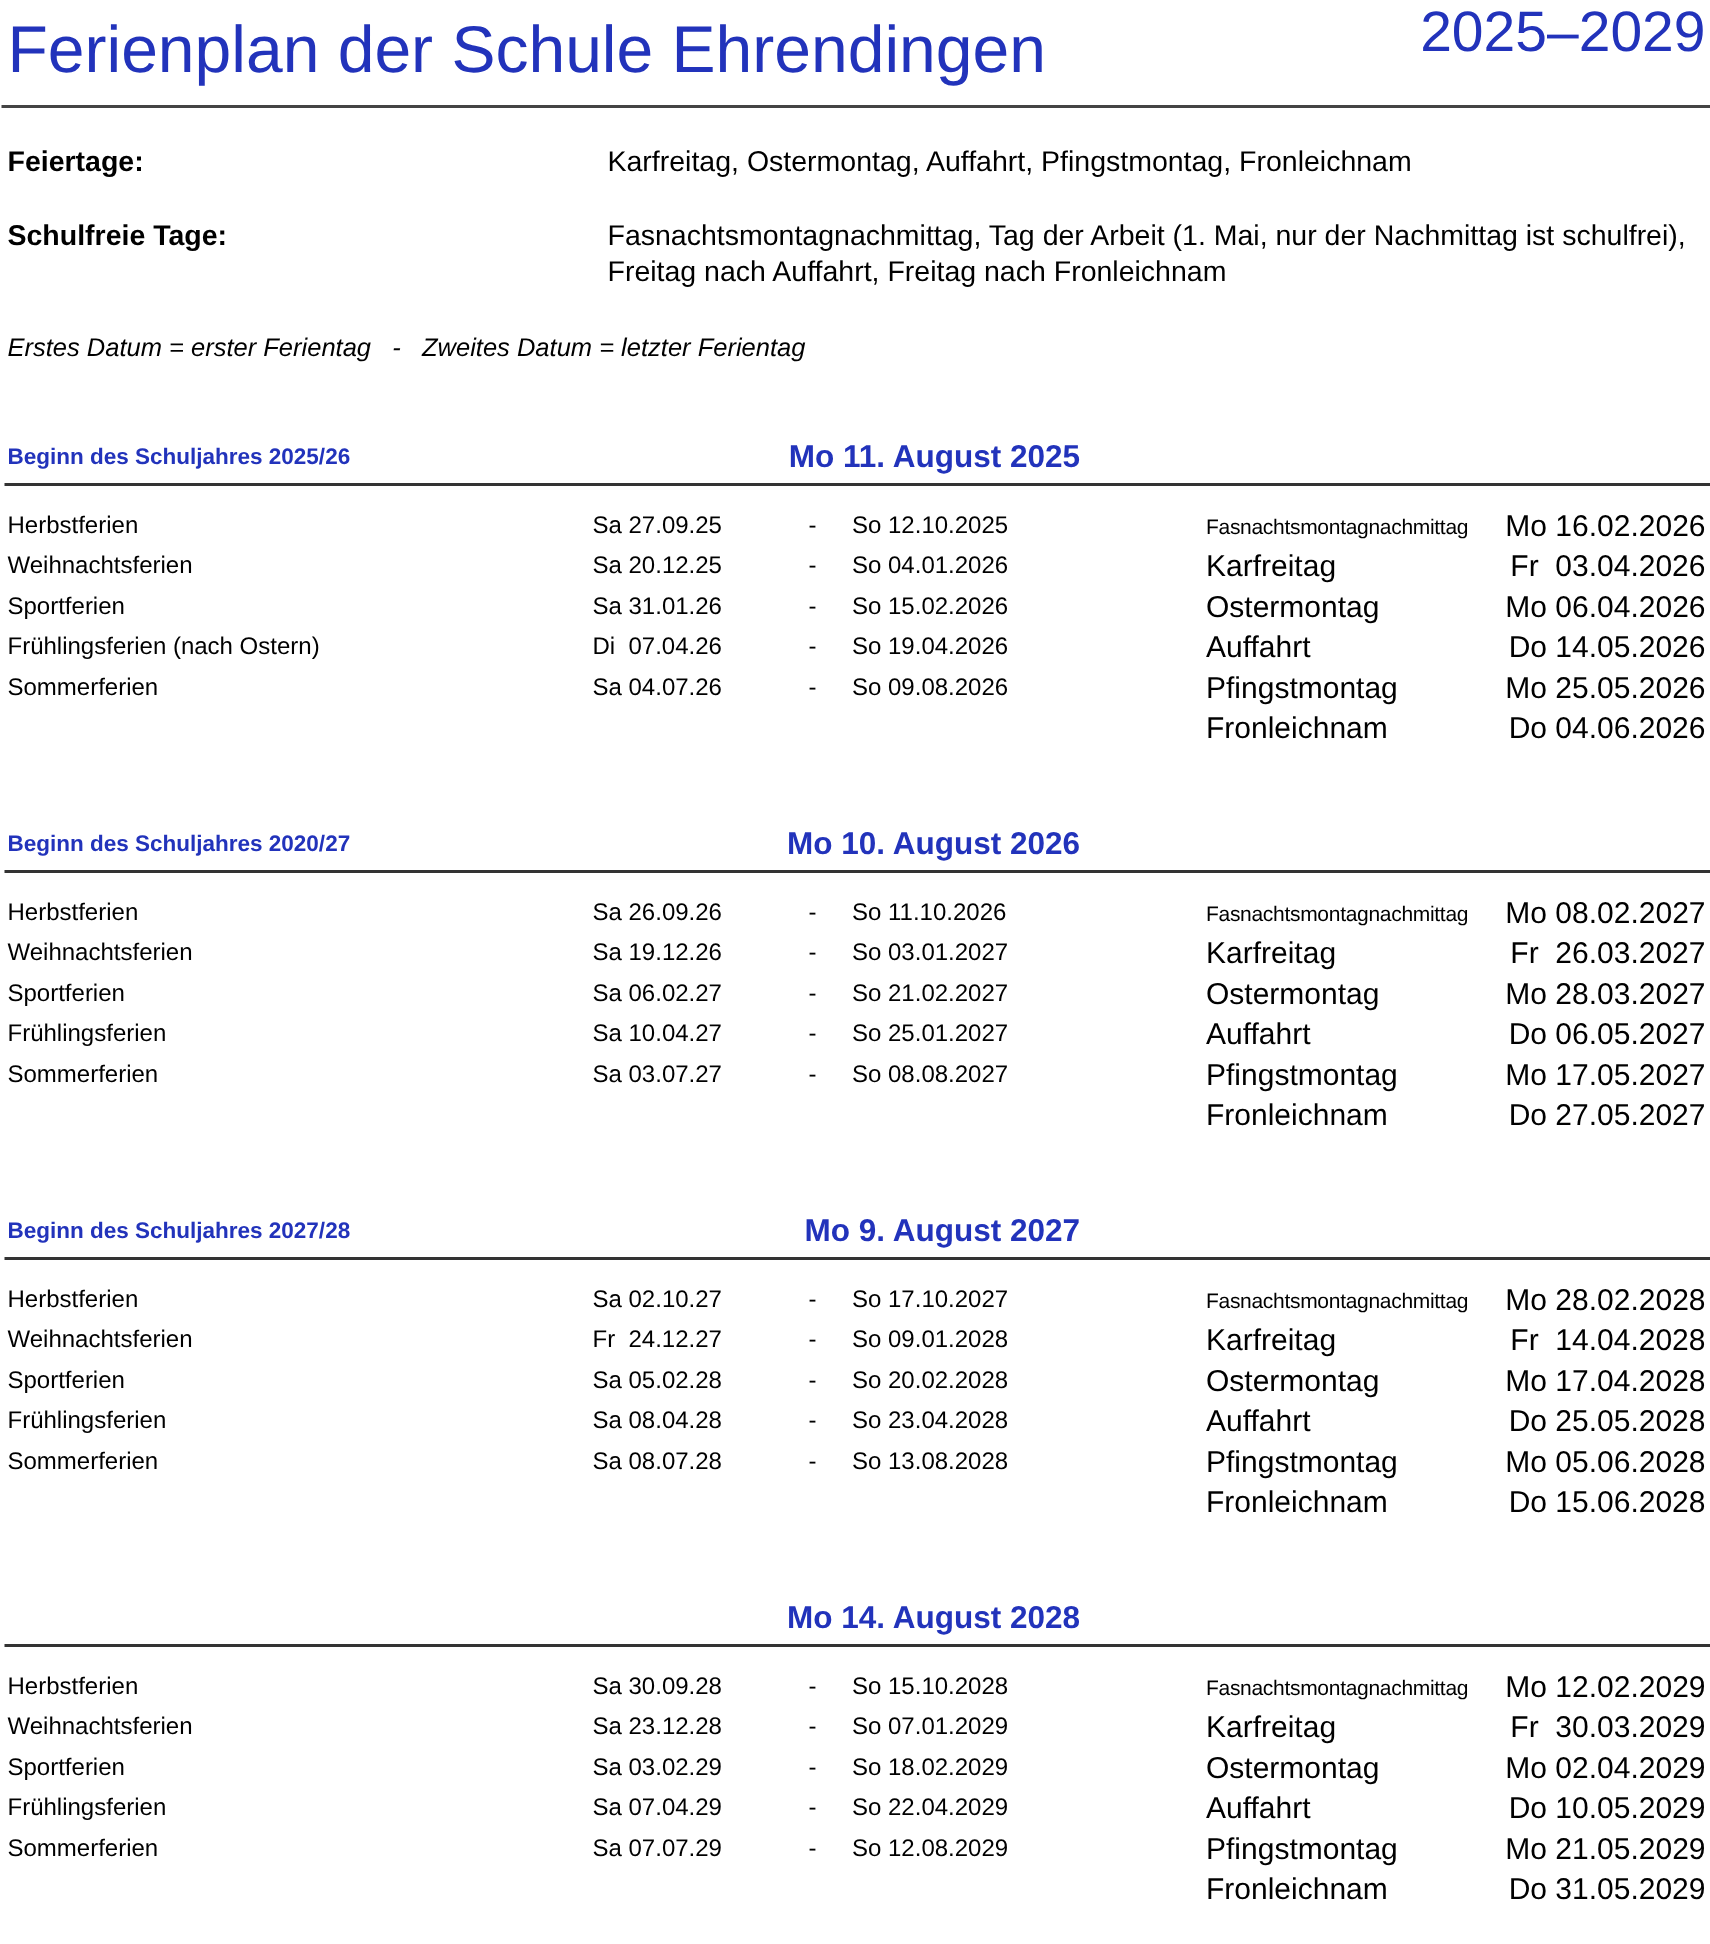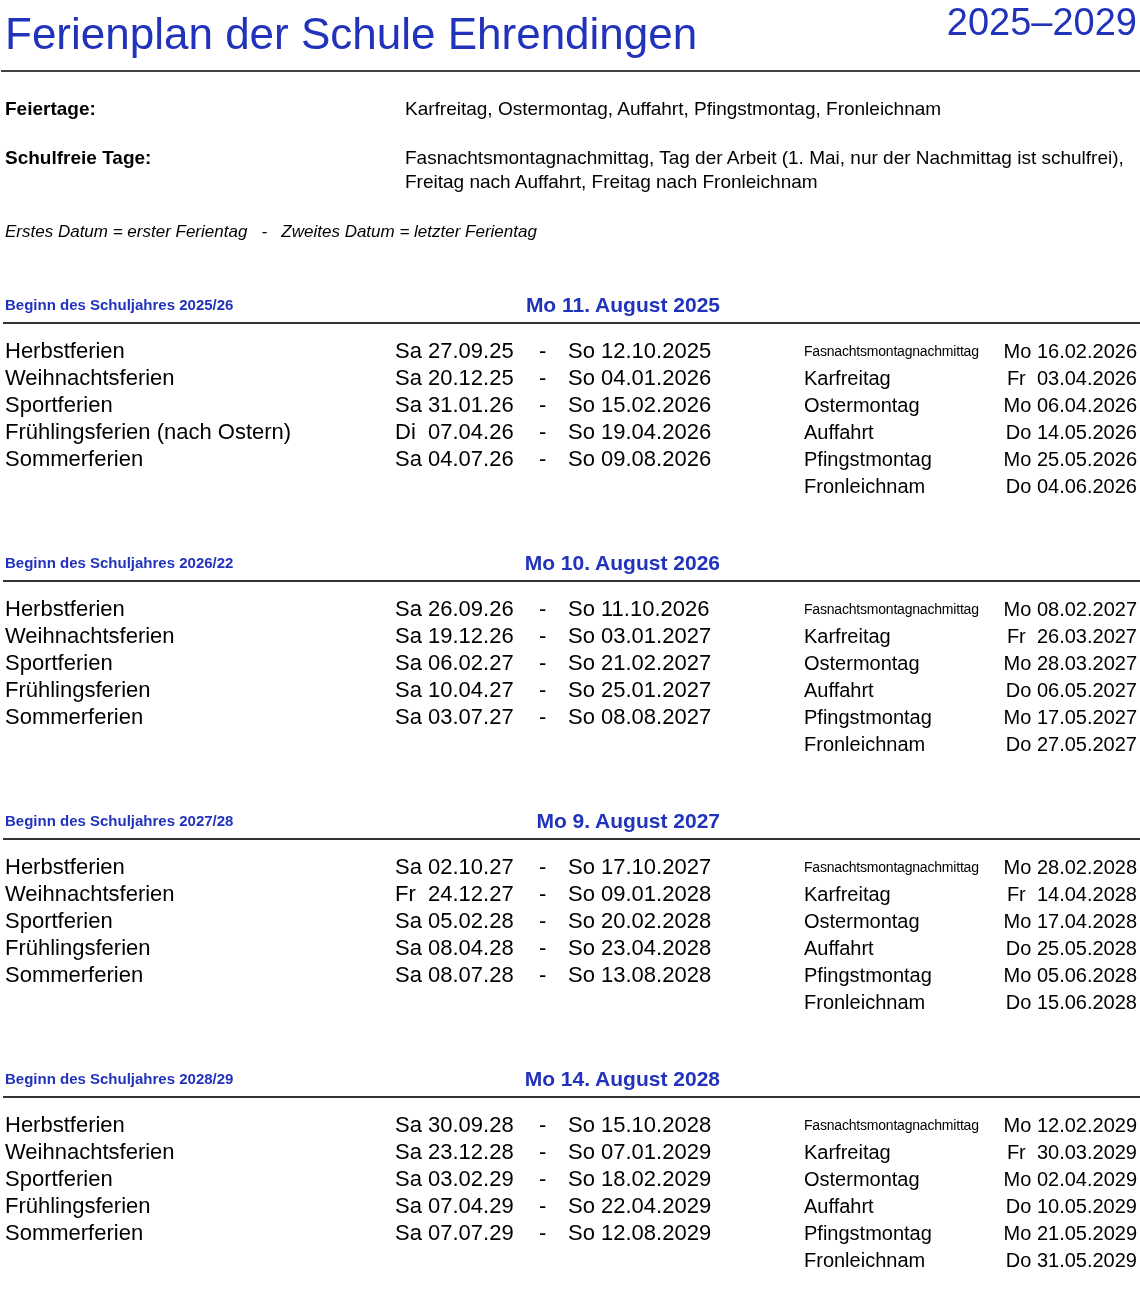--- a/index.html
+++ b/index.html
@@ -35,21 +35,21 @@
       font-size: 15px; line-height: 26px; white-space: nowrap;
     }
     .year-start {
       position: absolute; top: 0; right: 420px; font-weight: bold; color: #2233bb;
       font-size: 21px; line-height: 26px; white-space: nowrap;
     }
     .year-rule {
       position: absolute; top: 30px; left: 3px; right: 0; border-top: 2px solid #333;
     }
     .holiday-list { position: absolute; top: 45px; left: 0; width: 730px; }
-    .holiday-row { position: relative; height: 27px; font-size: 22px; line-height: 27px; padding-left: 47px; }
+    .holiday-row { position: relative; height: 27px; font-size: 16px; line-height: 27px; padding-left: 47px; }
     .h-name { position: absolute; left: 5px; white-space: nowrap; }
     .h-from { position: absolute; left: 395px; white-space: pre; }
     .h-dash { position: absolute; left: 539px; }
     .h-to   { position: absolute; left: 568px; white-space: nowrap; }
     .feast-list { position: absolute; top: 46px; left: 804px; width: 333px; }
     .feast-row { position: relative; height: 27px; font-size: 20px; line-height: 27px; }
     .f-name { position: absolute; left: 0; white-space: nowrap; }
     .f-name.small { font-size: 14px; letter-spacing: -0.2px; }
     .f-date { position: absolute; right: 0; white-space: pre; }
   </style>
@@ -124,21 +124,21 @@
           <span class="f-name">Pfingstmontag</span>
           <span class="f-date">Mo 25.05.2026</span>
         </div>
         <div class="feast-row">
           <span class="f-name">Fronleichnam</span>
           <span class="f-date">Do 04.06.2026</span>
         </div>
       </div>
   </div>
     <div class="year-block" style="top: 550px;">
-    <div class="year-head">Beginn des Schuljahres 2026/22</div>
+    <div class="year-head">Beginn des Schuljahres 2020/27</div>
     <div class="year-start">Mo 10. August 2026</div>
     <div class="year-rule"></div>
     <div class="holiday-list">
         <div class="holiday-row">
           <span class="h-name">Herbstferien</span>
           <span class="h-from">Sa 26.09.26</span>
           <span class="h-dash">-</span>
           <span class="h-to">So 11.10.2026</span>
         </div>
         <div class="holiday-row">
@@ -250,21 +250,20 @@
           <span class="f-name">Pfingstmontag</span>
           <span class="f-date">Mo 05.06.2028</span>
         </div>
         <div class="feast-row">
           <span class="f-name">Fronleichnam</span>
           <span class="f-date">Do 15.06.2028</span>
         </div>
       </div>
   </div>
     <div class="year-block" style="top: 1066px;">
-    <div class="year-head">Beginn des Schuljahres 2028/29</div>
     <div class="year-start">Mo 14. August 2028</div>
     <div class="year-rule"></div>
     <div class="holiday-list">
         <div class="holiday-row">
           <span class="h-name">Herbstferien</span>
           <span class="h-from">Sa 30.09.28</span>
           <span class="h-dash">-</span>
           <span class="h-to">So 15.10.2028</span>
         </div>
         <div class="holiday-row">

